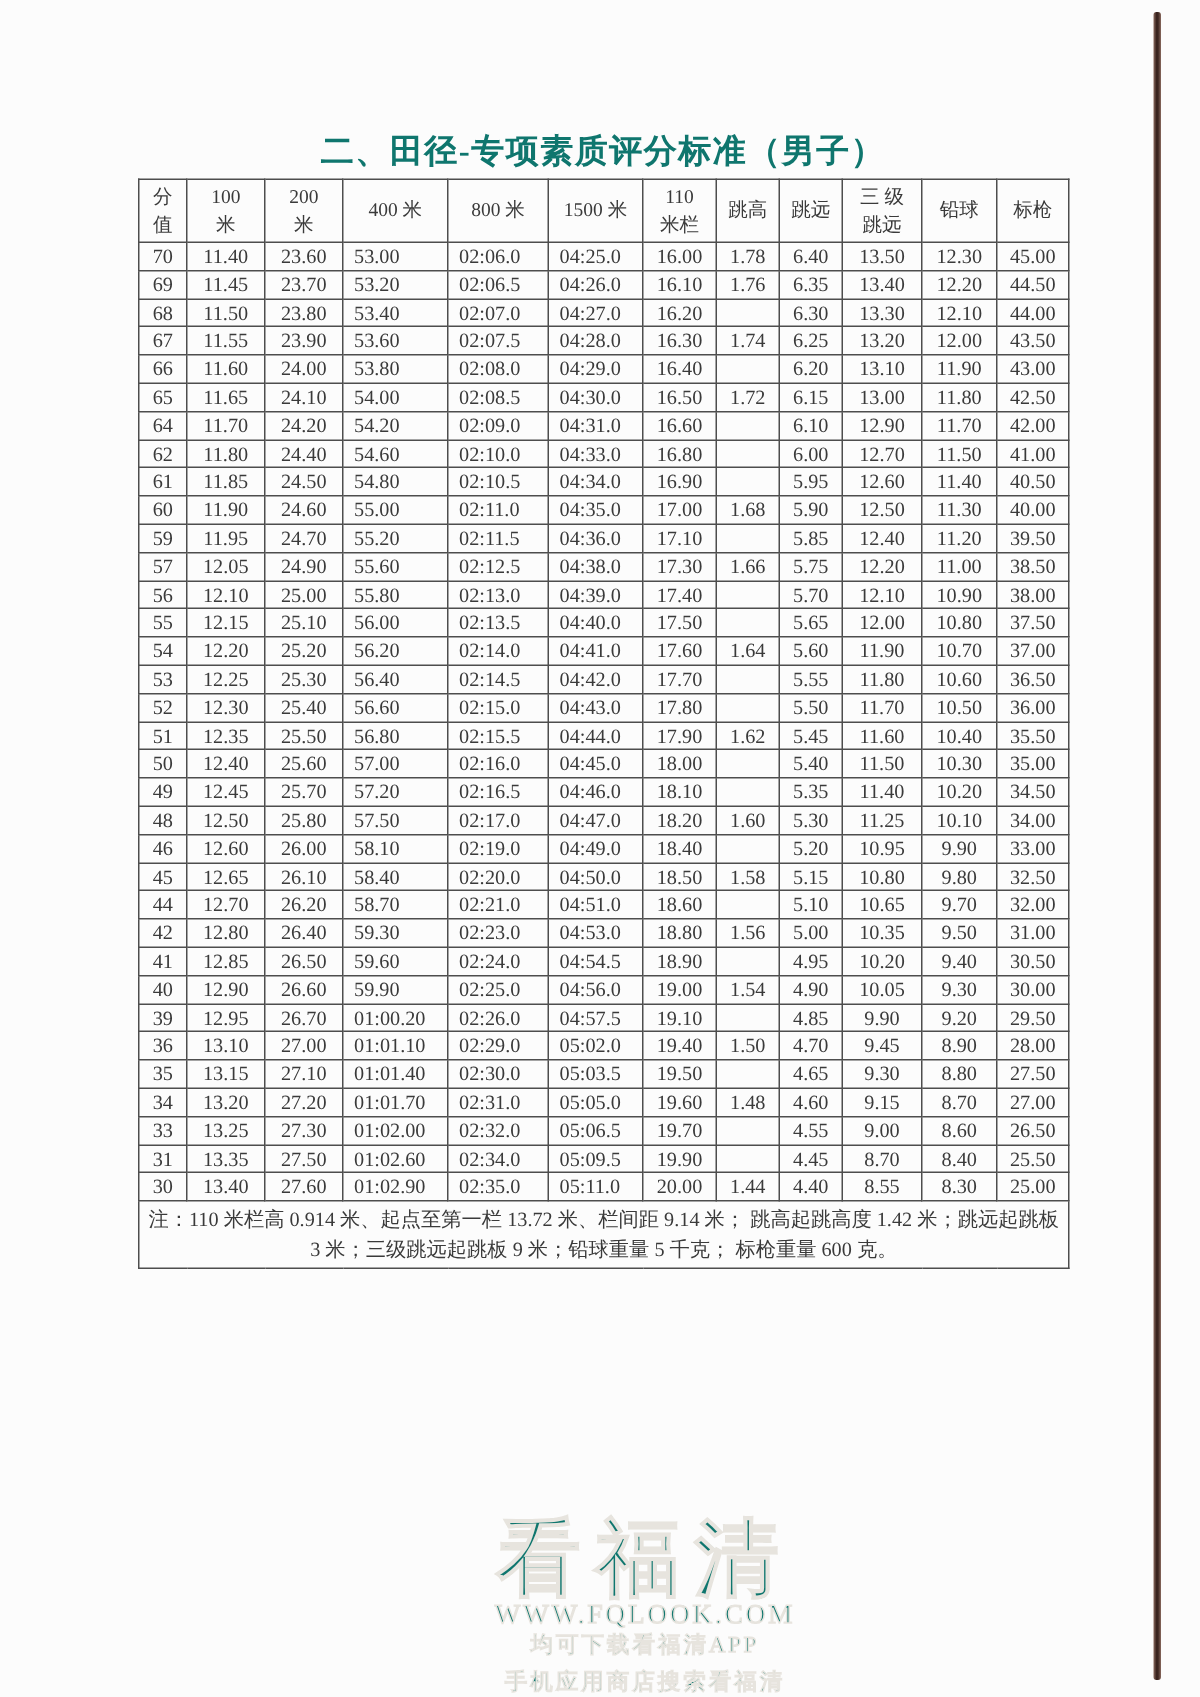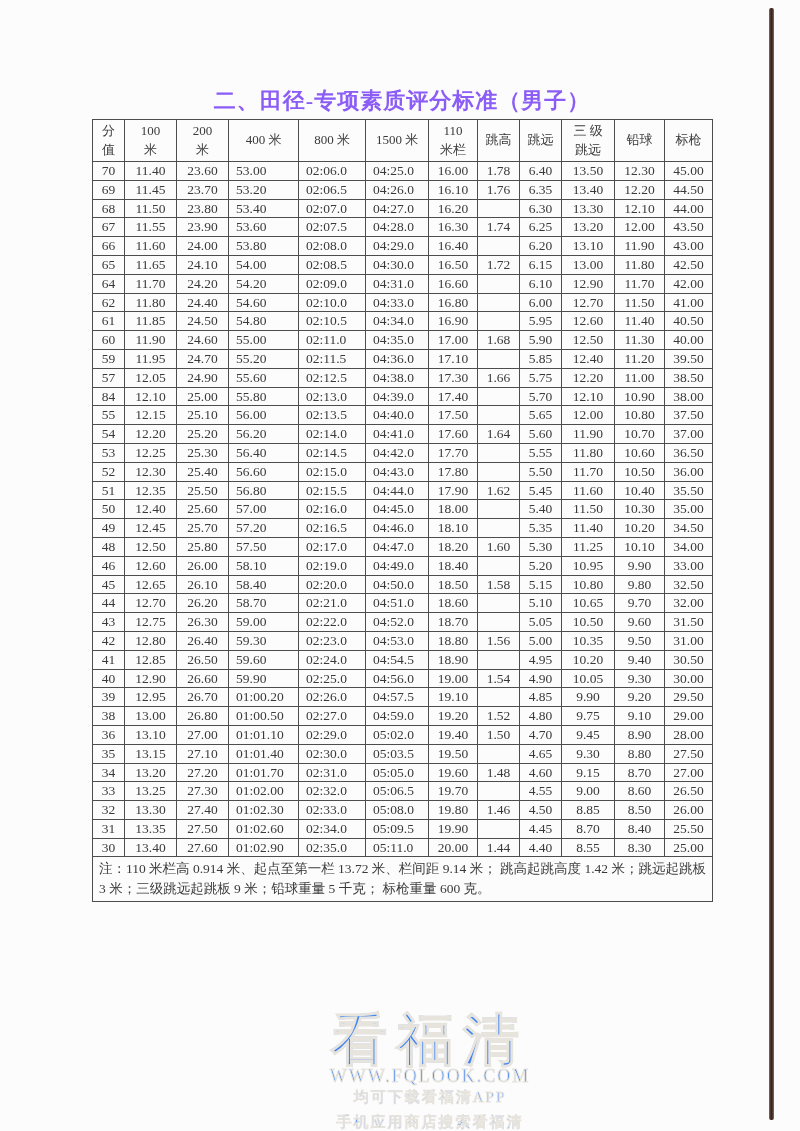--- a/index.html
+++ b/index.html
@@ -5,21 +5,21 @@
   html,body{margin:0;padding:0;}
   body{
     width:800px;height:1131px;position:relative;
     background:#fcfcfc;
     font-family:"Liberation Serif","DejaVu Serif",serif;
     color:#383838;
     overflow:hidden;
   }
   .title{
     position:absolute;top:86px;left:92px;width:620px;
-    text-align:center;font-size:22px;font-weight:bold;color:#8b5cf6;
+    text-align:center;font-size:22px;font-weight:bold;color:#0f766e;
     letter-spacing:1px;margin:0;
   }
   table.score{
     position:absolute;top:119px;left:92px;width:620px;
     border-collapse:collapse;table-layout:fixed;
     font-size:13.5px;
   }
   table.score th, table.score td{
     border:1px solid #4d4d4d;
     padding:0 2px;
@@ -29,27 +29,27 @@
   table.score th{
     height:41px;font-weight:normal;font-size:13px;
     text-align:center;vertical-align:middle;
     white-space:pre-line;line-height:1.4;
   }
   table.score td{
     height:17.8px;line-height:17.8px;text-align:center;white-space:nowrap;
   }
   table.score td.al{text-align:left;padding-left:7px;}
   table.score td.note{
-    height:auto;line-height:20px;text-align:left;white-space:normal;
+    height:auto;line-height:20px;text-align:center;white-space:normal;
     padding:2px 6px;font-size:13.5px;
   }
   .watermark{
     position:absolute;top:1012px;left:230px;width:400px;
     text-align:center;
-    color:#3b82f6;
+    color:#0f766e;
     -webkit-text-stroke:1px #e7e4de;
     pointer-events:none;
   }
   .wm-brand{font-size:56px;font-weight:bold;letter-spacing:10px;line-height:56px;}
   .wm-url{font-size:18px;letter-spacing:2px;line-height:24px;margin-top:-4px;}
   .wm-line{font-size:15px;letter-spacing:2px;line-height:19px;}
   .wm-line.first{margin-top:6px;}
   .page-edge{
     position:absolute;top:8px;left:769px;width:5px;height:1112px;
     background:linear-gradient(to right,#8a6a5e,#3a241f 40%,#3a241f 60%,#8a6a5e);
@@ -260,21 +260,21 @@
         <td class="al">02:12.5</td>
         <td class="al">04:38.0</td>
         <td>17.30</td>
         <td>1.66</td>
         <td>5.75</td>
         <td>12.20</td>
         <td>11.00</td>
         <td>38.50</td>
       </tr>
       <tr>
-        <td>84</td>
+        <td>56</td>
         <td>12.10</td>
         <td>25.00</td>
         <td class="al">55.80</td>
         <td class="al">02:13.0</td>
         <td class="al">04:39.0</td>
         <td>17.40</td>
         <td></td>
         <td>5.70</td>
         <td>12.10</td>
         <td>10.90</td>
@@ -428,34 +428,20 @@
         <td class="al">02:21.0</td>
         <td class="al">04:51.0</td>
         <td>18.60</td>
         <td></td>
         <td>5.10</td>
         <td>10.65</td>
         <td>9.70</td>
         <td>32.00</td>
       </tr>
       <tr>
-        <td>43</td>
-        <td>12.75</td>
-        <td>26.30</td>
-        <td class="al">59.00</td>
-        <td class="al">02:22.0</td>
-        <td class="al">04:52.0</td>
-        <td>18.70</td>
-        <td></td>
-        <td>5.05</td>
-        <td>10.50</td>
-        <td>9.60</td>
-        <td>31.50</td>
-      </tr>
-      <tr>
         <td>42</td>
         <td>12.80</td>
         <td>26.40</td>
         <td class="al">59.30</td>
         <td class="al">02:23.0</td>
         <td class="al">04:53.0</td>
         <td>18.80</td>
         <td>1.56</td>
         <td>5.00</td>
         <td>10.35</td>
@@ -498,34 +484,20 @@
         <td class="al">02:26.0</td>
         <td class="al">04:57.5</td>
         <td>19.10</td>
         <td></td>
         <td>4.85</td>
         <td>9.90</td>
         <td>9.20</td>
         <td>29.50</td>
       </tr>
       <tr>
-        <td>38</td>
-        <td>13.00</td>
-        <td>26.80</td>
-        <td class="al">01:00.50</td>
-        <td class="al">02:27.0</td>
-        <td class="al">04:59.0</td>
-        <td>19.20</td>
-        <td>1.52</td>
-        <td>4.80</td>
-        <td>9.75</td>
-        <td>9.10</td>
-        <td>29.00</td>
-      </tr>
-      <tr>
         <td>36</td>
         <td>13.10</td>
         <td>27.00</td>
         <td class="al">01:01.10</td>
         <td class="al">02:29.0</td>
         <td class="al">05:02.0</td>
         <td>19.40</td>
         <td>1.50</td>
         <td>4.70</td>
         <td>9.45</td>
@@ -566,34 +538,20 @@
         <td>27.30</td>
         <td class="al">01:02.00</td>
         <td class="al">02:32.0</td>
         <td class="al">05:06.5</td>
         <td>19.70</td>
         <td></td>
         <td>4.55</td>
         <td>9.00</td>
         <td>8.60</td>
         <td>26.50</td>
-      </tr>
-      <tr>
-        <td>32</td>
-        <td>13.30</td>
-        <td>27.40</td>
-        <td class="al">01:02.30</td>
-        <td class="al">02:33.0</td>
-        <td class="al">05:08.0</td>
-        <td>19.80</td>
-        <td>1.46</td>
-        <td>4.50</td>
-        <td>8.85</td>
-        <td>8.50</td>
-        <td>26.00</td>
       </tr>
       <tr>
         <td>31</td>
         <td>13.35</td>
         <td>27.50</td>
         <td class="al">01:02.60</td>
         <td class="al">02:34.0</td>
         <td class="al">05:09.5</td>
         <td>19.90</td>
         <td></td>

